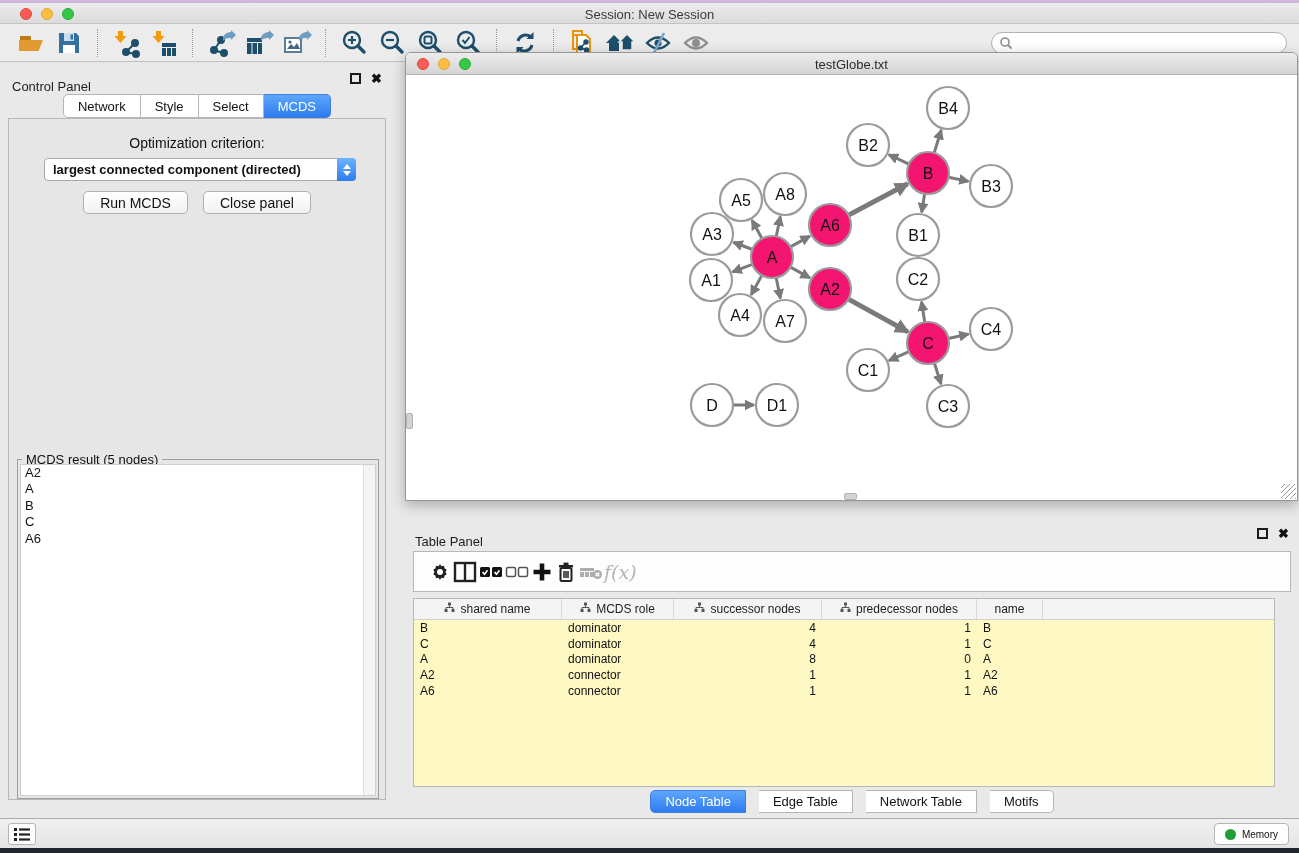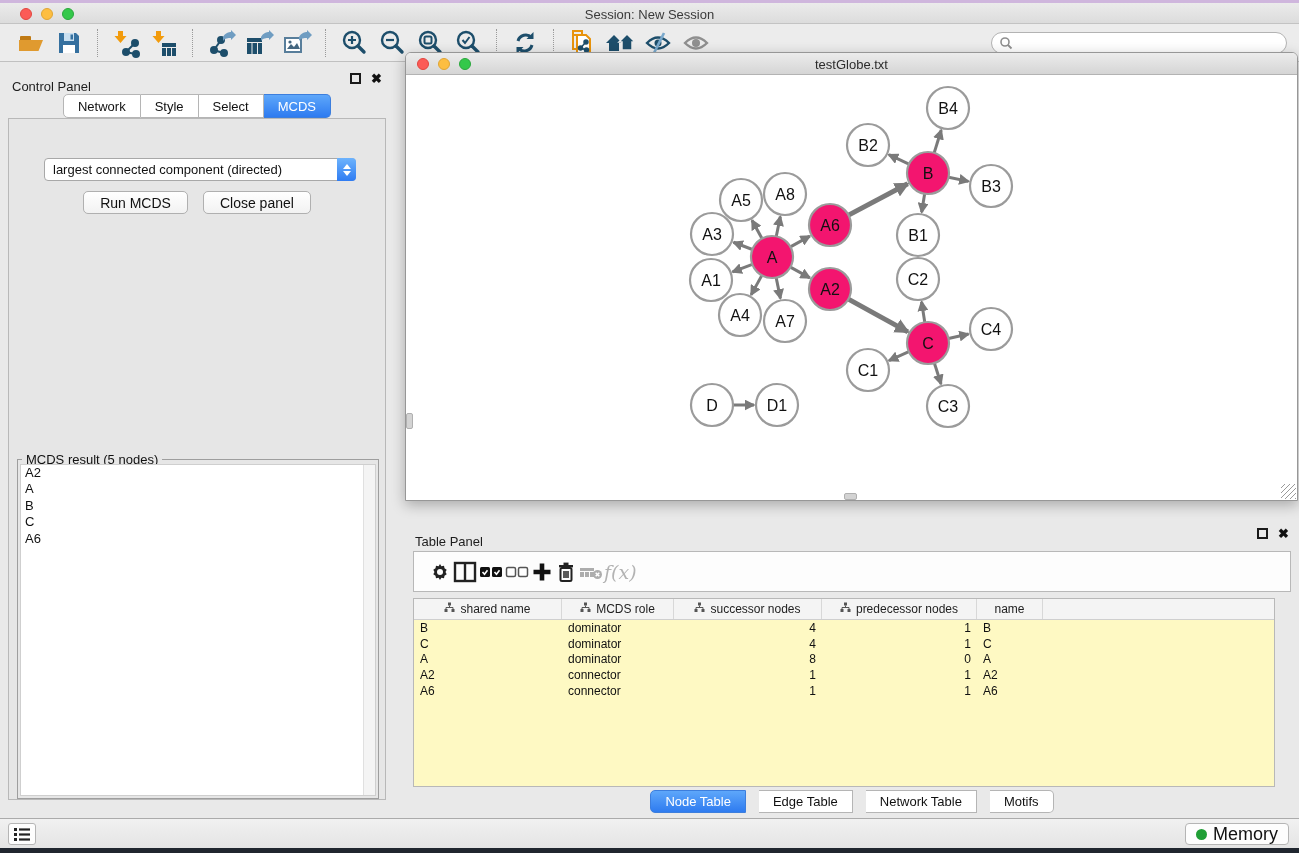--- a/index.html
+++ b/index.html
@@ -37,21 +37,21 @@
   .seg-tab { font-size:13px; padding:3px 14px; background:#fff; border:1px solid #b5b5b5; border-left:none;
              color:#111; display:flex; align-items:center; }
   .seg-tab:first-child { border-left:1px solid #b5b5b5; border-radius:5px 0 0 5px; }
   .seg-tab:last-child { border-radius:0 5px 5px 0; }
   .seg-tab.active { background:linear-gradient(#5ea7fa,#2e7bf0); color:#fff; border-color:#3c7edd; }
   .cp-content { position:absolute; left:4px; right:4px; top:52px; bottom:10px;
                 background:#e6e6e6; border:1px solid #b8b8b8; }
   .opt-label { text-align:center; font-size:14px; margin-top:16px; color:#111; }
   .dropdown { position:absolute; left:35px; top:39px; width:312px; height:23px; background:#fff;
               border:1px solid #a8a8a8; border-radius:4px; display:flex; align-items:center; }
-  .dropdown .dd-text { flex:1; font-size:13px; padding-left:8px; color:#111; white-space:nowrap; overflow:hidden; }
+  .dropdown .dd-text { flex:1; font-size:13px; padding-left:8px; color:#111; white-space:nowrap; overflow:hidden;font-weight:bold; }
   .dd-stepper { width:19px; height:23px; margin-right:-1px; border-radius:0 4px 4px 0;
                 background:linear-gradient(#6db3fd,#2f7cf2); display:flex; flex-direction:column;
                 align-items:center; justify-content:center; gap:2px; }
   .dd-up { width:0; height:0; border-left:4px solid transparent; border-right:4px solid transparent; border-bottom:5px solid #fff; }
   .dd-down { width:0; height:0; border-left:4px solid transparent; border-right:4px solid transparent; border-top:5px solid #fff; }
   .cp-buttons { position:absolute; left:0; right:0; top:72px; display:flex; justify-content:center; gap:15px; }
   .push-btn { font-size:14px; color:#111; background:linear-gradient(#ffffff,#f2f2f2); border:1px solid #b0b0b0;
               border-radius:5px; padding:3px 16px; height:23px; display:flex; align-items:center; }
   .result-box { position:absolute; left:8px; top:340px; width:362px; height:340px;
                 border:1px solid #9e9e9e; }
@@ -91,21 +91,21 @@
   .t-cell { font-size:12px; color:#111; padding:0 6px; white-space:nowrap; overflow:hidden; }
   .t-cell.right { text-align:right; }
   .tp-tabs { position:absolute; left:0; right:0; top:270px; display:flex; justify-content:center;gap:13px; }
 
   
   .status-bar { position:absolute; left:0; top:818px; width:100%; height:30px;
                 background:linear-gradient(#f1f1f1,#e4e4e4); border-top:1px solid #ababab; }
   .status-left-btn { position:absolute; left:8px; top:4px; width:28px; height:22px; background:#fdfdfd;
                      border:1px solid #b5b5b5; border-radius:3px; display:flex; align-items:center; justify-content:center; }
   .memory-btn { position:absolute; right:10px; top:4px; height:22px; background:#fdfdfd; border:1px solid #b5b5b5;
-                border-radius:4px; display:flex; align-items:center; gap:6px; padding:0 10px; font-size:18px; color:#111; }
+                border-radius:4px; display:flex; align-items:center; gap:6px; padding:0 10px; font-size:10px; color:#111; }
   .mem-dot { width:11px; height:11px; border-radius:50%; background:#1f9e35; }
   .bottom-strip { position:absolute; left:0; top:848px; width:100%; height:5px; background:#20262f; }
 </style>
 </head>
 <body>
 
 <div class="top-strip"></div>
 <div class="titlebar">
   <div class="lights">
     <span class="light red"></span>
@@ -274,20 +274,21 @@
       <span class="close-btn">✖</span>
     </span>
   </div>
   <div class="cp-tabs">
       <span class="seg-tab">Network</span>
       <span class="seg-tab">Style</span>
       <span class="seg-tab">Select</span>
       <span class="seg-tab active">MCDS</span>
     </div>
   <div class="cp-content">
+    <div class="opt-label">Optimization criterion:</div>
     <div class="dropdown">
       <span class="dd-text">largest connected component (directed)</span>
       <span class="dd-stepper">
           <span class="dd-up"></span>
           <span class="dd-down"></span>
         </span>
     </div>
     <div class="cp-buttons">
       <button class="push-btn">Run MCDS</button>
       <button class="push-btn">Close panel</button>

